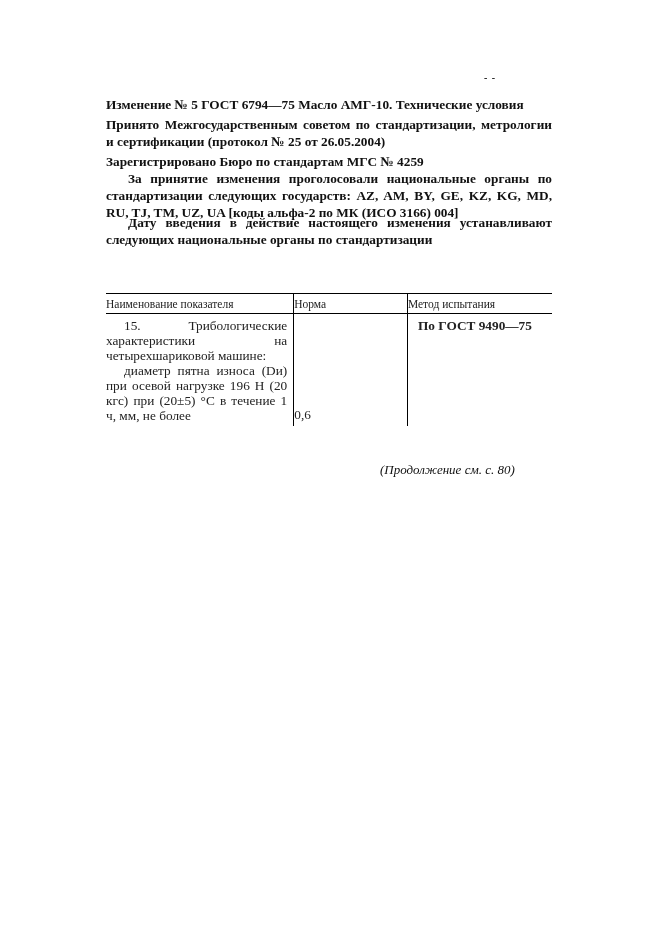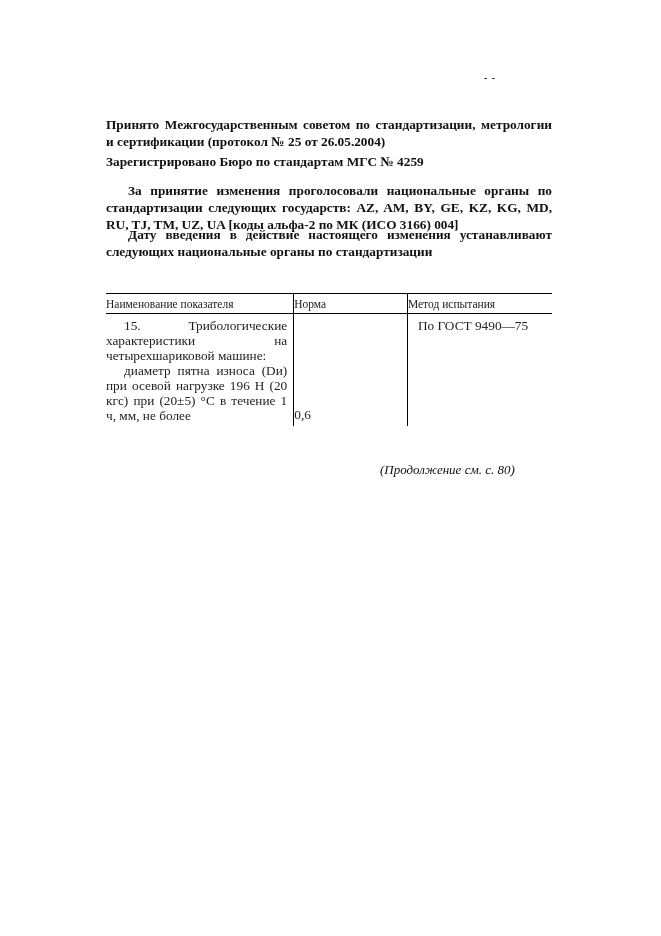--- a/index.html
+++ b/index.html
@@ -3,47 +3,48 @@
   <meta charset="utf-8">
   <style>
     html, body { margin: 0; padding: 0; }
     body {
       width: 661px; height: 936px; background: #ffffff; position: relative;
       font-family: "Liberation Serif", serif; color: #111; overflow: hidden;
     }
     .page { position: absolute; left: 0; top: 0; width: 661px; height: 936px; }
     .corner-mark { position: absolute; left: 484px; top: 72px; font-size: 10px; letter-spacing: 1px; font-weight: bold; }
     .b { font-weight: bold; font-size: 13.3px; line-height: 17px; position: absolute; left: 106px; width: 446px; text-align: justify; }
-    .ind { text-indent: 22px; margin-top: 12px; }
+    .ind { text-indent: 22px; }
     .plain { position: absolute; left: 128px; top: 251px; font-size: 13.5px; color: #222; }
     table.tbl {
       position: absolute; left: 106px; top: 293px; width: 446px; border-collapse: collapse;
       font-size: 13.3px; color: #222;
     }
     table.tbl th {
       font-weight: normal; font-size: 11.5px; height: 19px; padding: 0;
       border-top: 1.3px solid #000; border-bottom: 1.3px solid #000; text-align: left;
     }
     table.tbl td { vertical-align: top; padding: 0; line-height: 15px; }
     .c1 { width: 186px; }
     .c2 { width: 118px; border-left: 1.5px solid #000; border-right: 1.5px solid #000; }
-    .c3 { width: 140px; }
+    .c3 { width: 140px; font-weight: bold; }
     .cell-name { padding: 4px 6px 3px 0 !important; text-align: justify; }
     .cell-name .p1 { text-indent: 18px; }
     .cell-name .p2 { text-indent: 18px; }
     .cell-norm { text-align: left; vertical-align: bottom !important; padding-bottom: 4px !important; }
     .cell-method { padding: 4px 0 0 10px !important; }
     .cont { position: absolute; left: 380px; top: 462px; width: 170px; font-style: italic; font-size: 13px; }
   </style>
 </head>
 <body>
 
 <div class="page">
   <div class="corner-mark">- -</div>
 
+  <div class="b" style="top:96px;">Изменение № 5 ГОСТ 6794—75 Масло АМГ-10. Технические условия</div>
   <div class="b" style="top:116px;">Принято Межгосударственным советом по стандартизации, метрологии и сертификации (протокол № 25 от 26.05.2004)</div>
   <div class="b" style="top:153px;">Зарегистрировано Бюро по стандартам МГС № 4259</div>
   <div class="b ind" style="top:170px;">За принятие изменения проголосовали национальные органы по стандартизации следующих государств: AZ, AM, BY,  GE, KZ, KG,  MD, RU, TJ, TM,  UZ, UA  [коды альфа-2 по МК (ИСО 3166) 004]</div>
   <div class="b ind" style="top:214px;">Дату введения в действие настоящего изменения устанавливают следующих национальные органы по стандартизации</div>
 
 
   <table class="tbl">
     <thead>
       <tr>
         <th class="c1">Наименование показателя</th>

